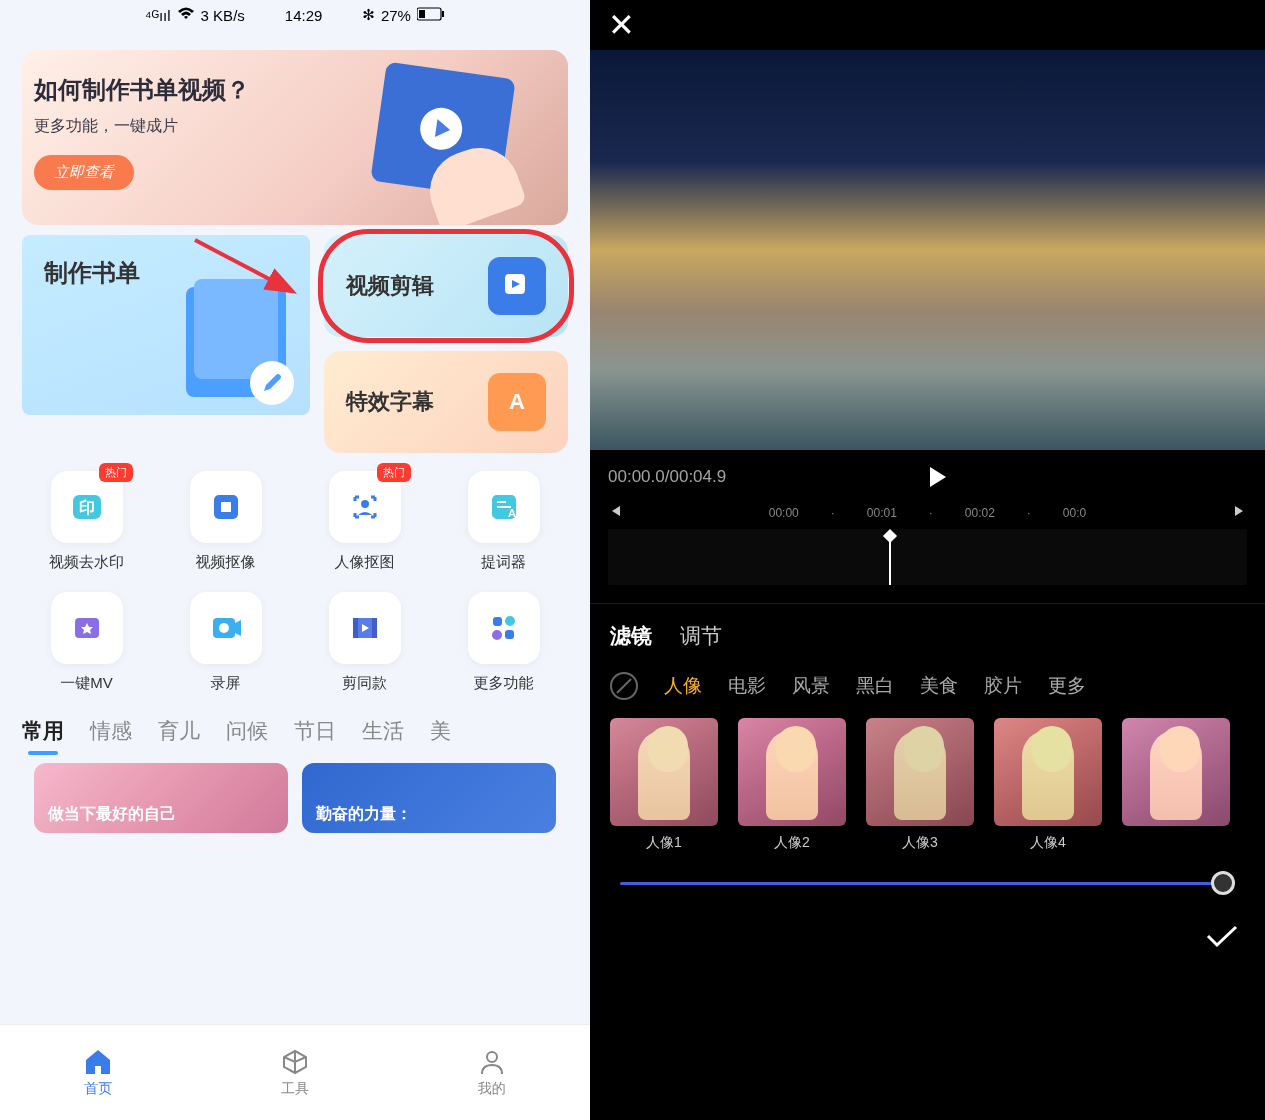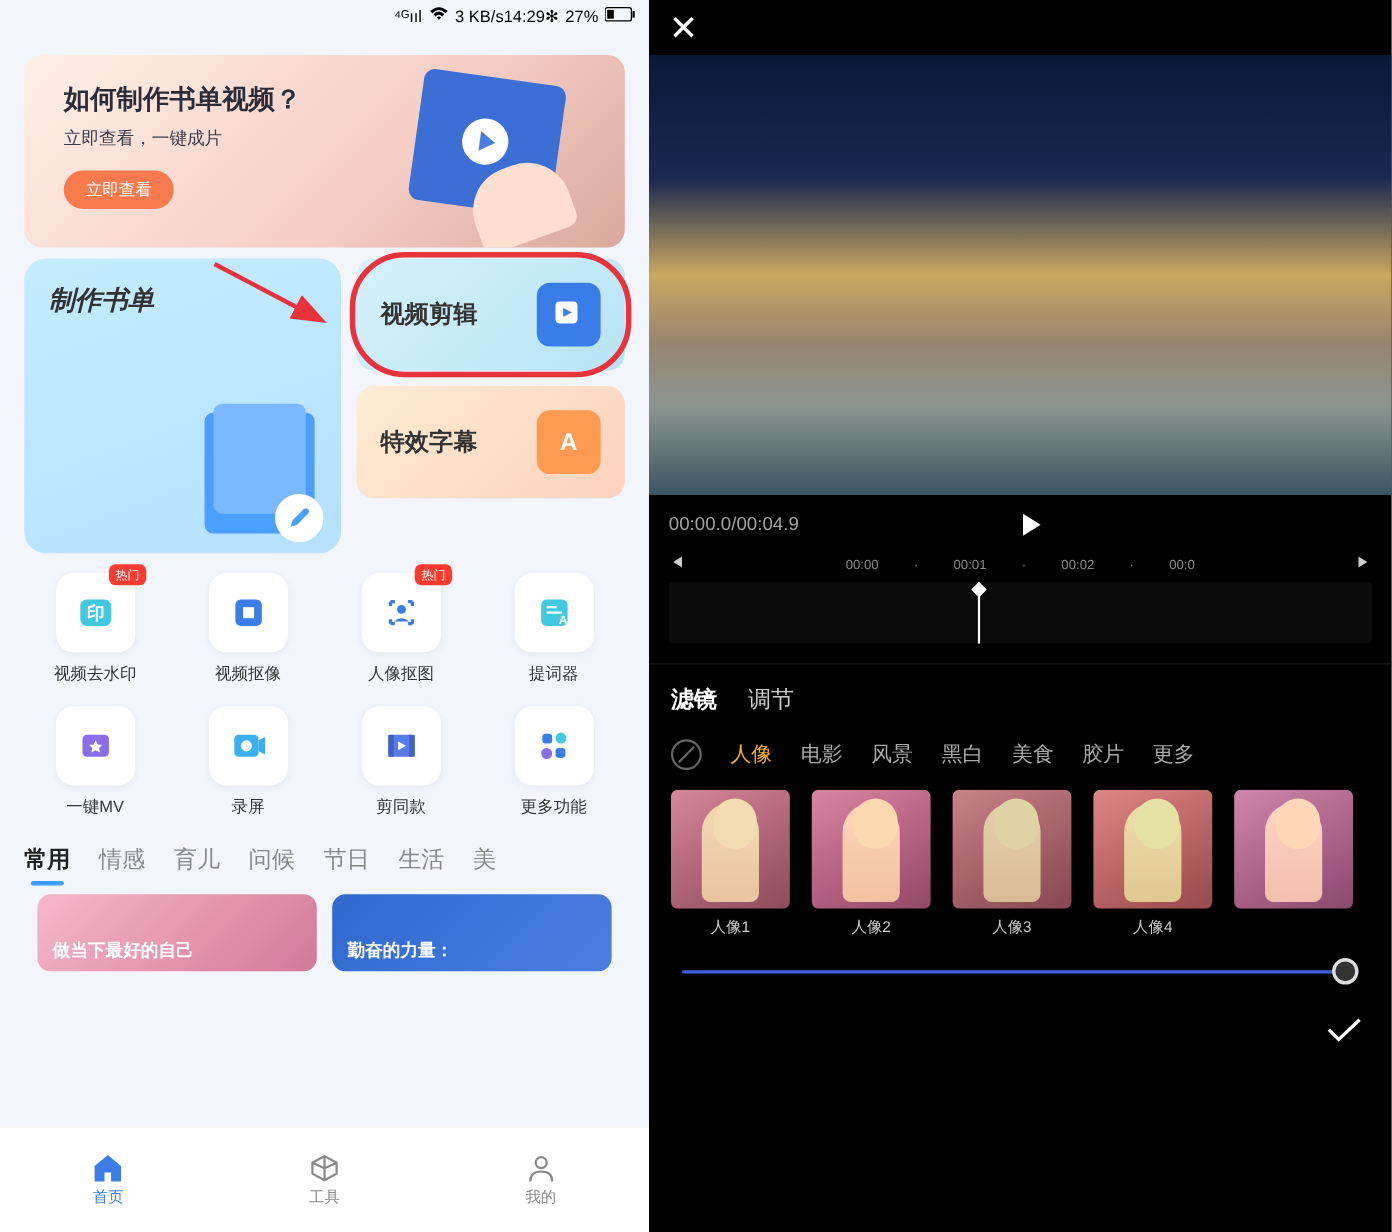--- a/index.html
+++ b/index.html
@@ -1,38 +1,38 @@
 <!DOCTYPE html>
 <html><head>
   <meta charset="utf-8">
   <style>
     * { margin: 0; padding: 0; box-sizing: border-box; font-family: -apple-system, "PingFang SC", "Microsoft YaHei", sans-serif; }
     body { display: flex; width: 1265px; height: 1120px; background: #f0f0f0; }
     
     
     .left-pane { width: 590px; height: 1120px; background: #f2f5fc; position: relative; overflow: hidden; }
     
-    .status-bar { height: 30px; display: flex; justify-content: flex-end; align-items: center; padding: 0 12px; font-size: 15px; color: #000; }
+    .status-bar { height: 30px; display: flex; justify-content: center; align-items: center; padding: 0 12px; font-size: 15px; color: #000; gap: 40px; }
     .status-left { display: flex; gap: 6px; align-items: center; }
     .status-right { display: flex; gap: 6px; align-items: center; }
     
-    .banner { margin: 20px 22px 10px; height: 175px; border-radius: 16px; background: linear-gradient(135deg, #fff0e8 0%, #f5cdc4 60%, #d9a89c 100%); padding: 24px 36px; position: relative; overflow: hidden; }
+    .banner { margin: 20px 22px 10px; height: 175px; border-radius: 16px; background: linear-gradient(135deg, #fff0e8 0%, #f5cdc4 60%, #d9a89c 100%); padding: 24px 12px; position: relative; overflow: hidden; }
     .banner-title { font-size: 24px; font-weight: 700; color: #2d2d3a; margin-bottom: 10px; }
     .banner-subtitle { font-size: 16px; color: #3a3a48; margin-bottom: 18px; }
-    .banner-btn { display: inline-block; background: #f97b4d; color: #fff; padding: 8px 20px; border-radius: 24px; font-size: 15px; }
+    .banner-btn { display: inline-block; background: #f97b4d; color: #fff; padding: 8px 20px; border-radius: 24px; font-size: 15px; font-style: italic; }
     .banner-art { position: absolute; right: 20px; top: 20px; width: 210px; height: 140px; }
     .tablet { position:absolute; right:40px; top:0; width:130px; height:120px; background:#3b6fd6; border-radius:10px; transform:rotate(8deg);}
     .play-circ { position:absolute; left:42px; top:38px; width:42px; height:42px; background:#fff; border-radius:50%; display:flex;align-items:center;justify-content:center;}
     .play-tri { width:0;height:0;border-left:14px solid #4a7de0;border-top:9px solid transparent;border-bottom:9px solid transparent;margin-left:3px;}
     .hand { position:absolute; right:30px; bottom:-10px; width:90px; height:70px; background:#ffe0d0; border-radius:40px 40px 10px 10px; transform:rotate(-20deg);}
     
     .arrow-annot { position: absolute; left: 190px; top: 235px; z-index:5;}
     
     .cards-row { display: flex; gap: 14px; margin: 10px 22px; }
-    .card-left-big { flex: 1; height: 268px; border-radius: 20px; background: linear-gradient(160deg, #c5ecff 0%, #b5e0ff 100%); padding: 22px; position: relative; font-style: italic; }
+    .card-left-big { flex: 1; height: 180px; border-radius: 8px; background: linear-gradient(160deg, #c5ecff 0%, #b5e0ff 100%); padding: 22px; position: relative; }
     .card-title { font-size: 24px; font-weight: 700; color: #333; }
     .doc-icon { position:absolute; bottom:18px; right:24px; width:100px; height:110px; background:#4a9fff; border-radius:8px; }
     .doc-icon::before { content:''; position:absolute; top:-8px; left:8px; width:84px; height:100px; background:#7ab8ff; border-radius:8px; }
     .pencil { position:absolute; bottom:-8px; right:-8px; width:44px; height:44px; background:#fff; border-radius:50%; display:flex;align-items:center;justify-content:center;}
     
     .cards-right-col { flex: 1; display:flex; flex-direction:column; gap:14px; }
     .card-right { height: 102px; border-radius: 16px; padding: 22px; display:flex; align-items:center; justify-content:space-between; position:relative;}
     .card-video { background: linear-gradient(135deg, #d5f1fc, #b7e4f5); }
     .card-subtitle-card { background: linear-gradient(135deg, #ffecd2, #fcd2bd); }
     .card-right .card-title { font-size: 22px; }
@@ -126,21 +126,21 @@
             <rect x="0" y="1" width="24" height="12" rx="2" fill="none" stroke="#000" stroke-width="1.2"></rect>
             <rect x="2" y="3" width="6" height="8" fill="#000"></rect>
             <rect x="25" y="4" width="2" height="6" fill="#000"></rect>
           </svg>
       </span>
     </div>
   </div>
 
   <div class="banner">
     <div class="banner-title">如何制作书单视频？</div>
-    <div class="banner-subtitle">立即查看，一键成片</div>
+    <div class="banner-subtitle">更多功能，一键成片</div>
     <div class="banner-btn">立即查看</div>
     <div class="banner-art">
       <div class="tablet">
           <div class="play-circ">
             <div class="play-tri"></div>
           </div>
         </div>
       <div class="hand"></div>
     </div>
   </div>

